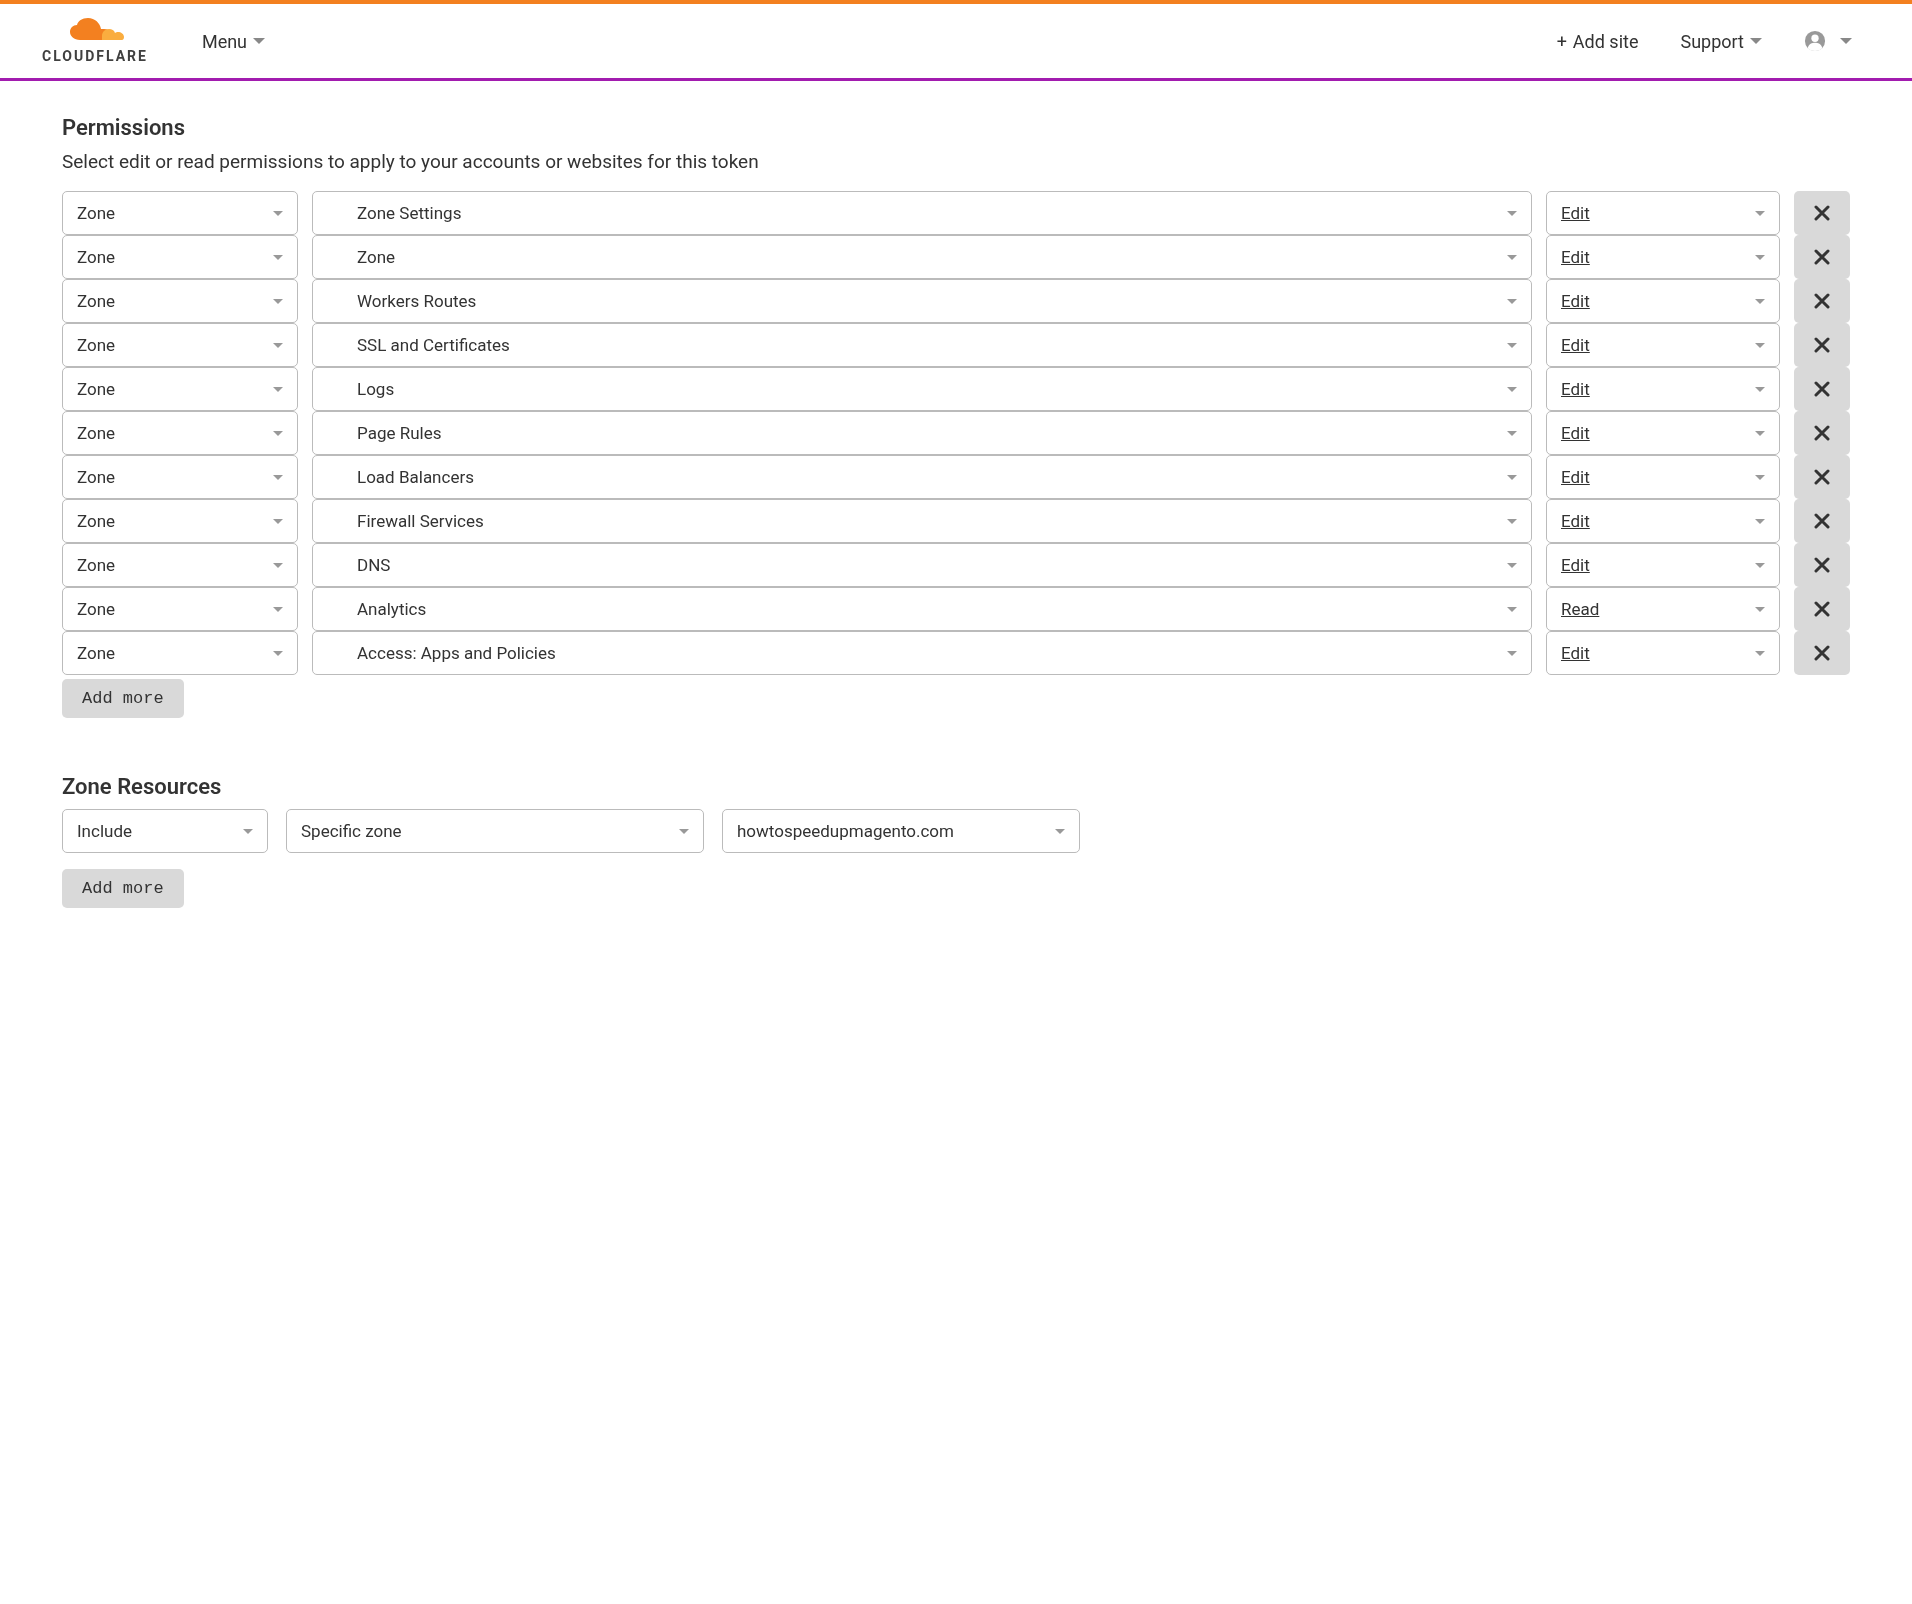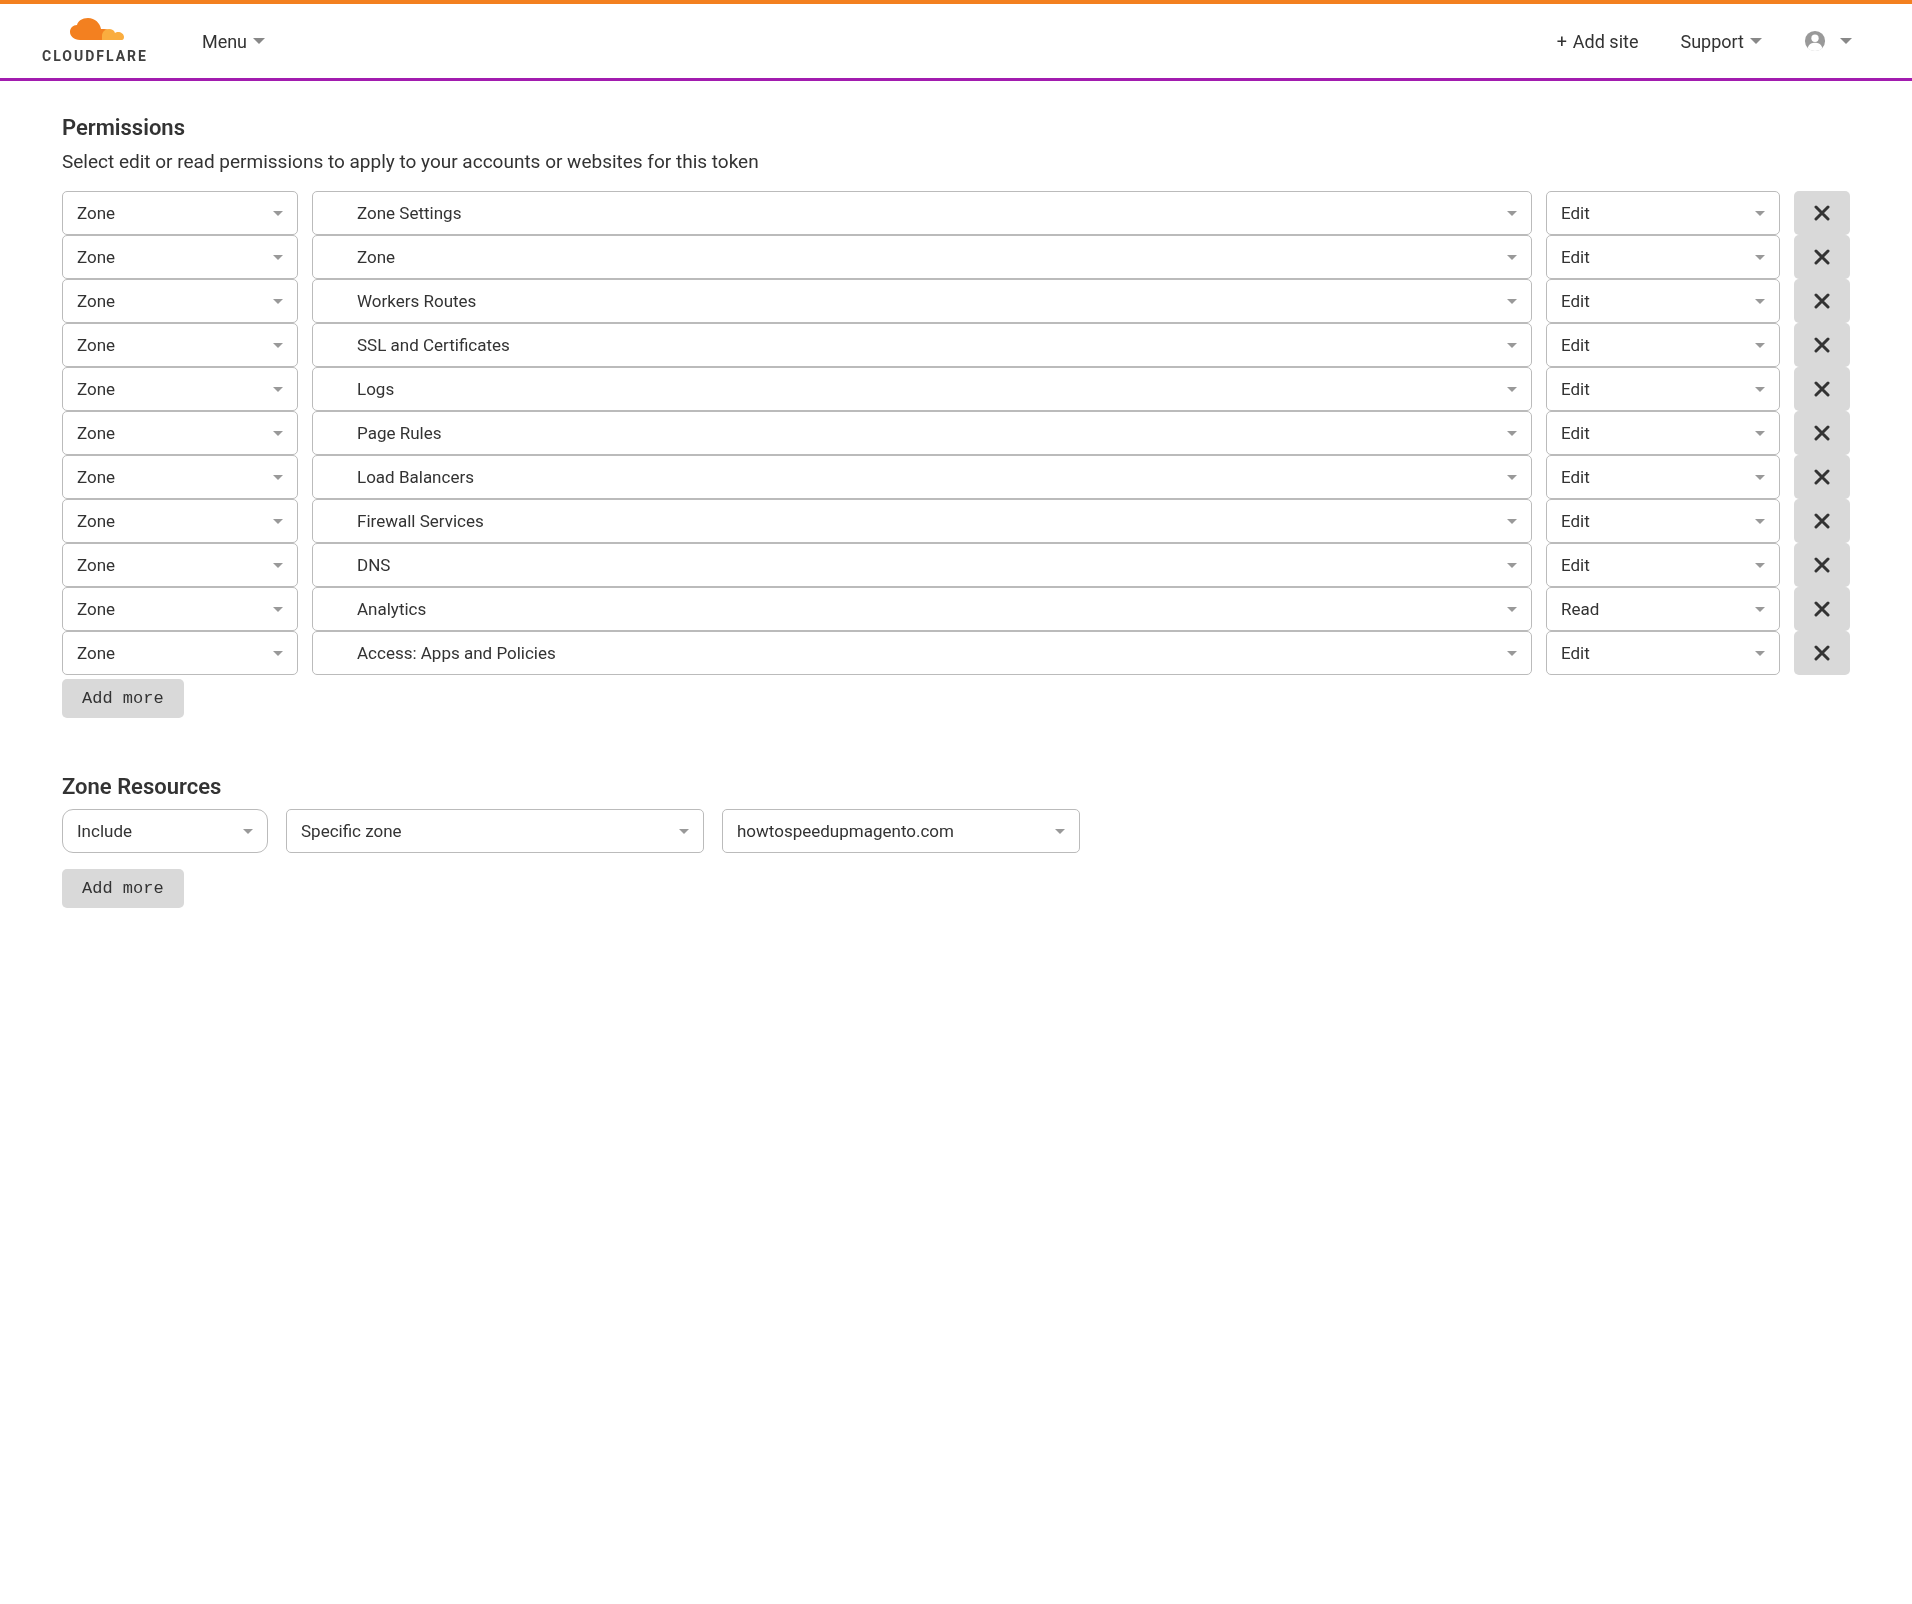--- a/index.html
+++ b/index.html
@@ -137,20 +137,21 @@
     .select-scope {
       width: 236px;
     }
     .select-permission {
       width: 520px;
       flex: 1;
       padding-left: 44px;
     }
     .select-access {
       width: 234px;
+      text-decoration: underline;
     }
     .remove-btn {
       width: 56px;
       height: 44px;
       background: #d9d9d9;
       border: none;
       border-radius: 5px;
       display: flex;
       align-items: center;
       justify-content: center;
@@ -176,21 +177,20 @@
       margin-top: 56px;
     }
     .zone-row {
       display: flex;
       align-items: center;
       gap: 18px;
       margin-bottom: 12px;
     }
     .select-include {
       width: 206px;
-      border-radius: 11px;
     }
     .select-zonetype {
       width: 418px;
     }
     .select-zone {
       width: 358px;
     }
   </style>
 </head>
 <body>

